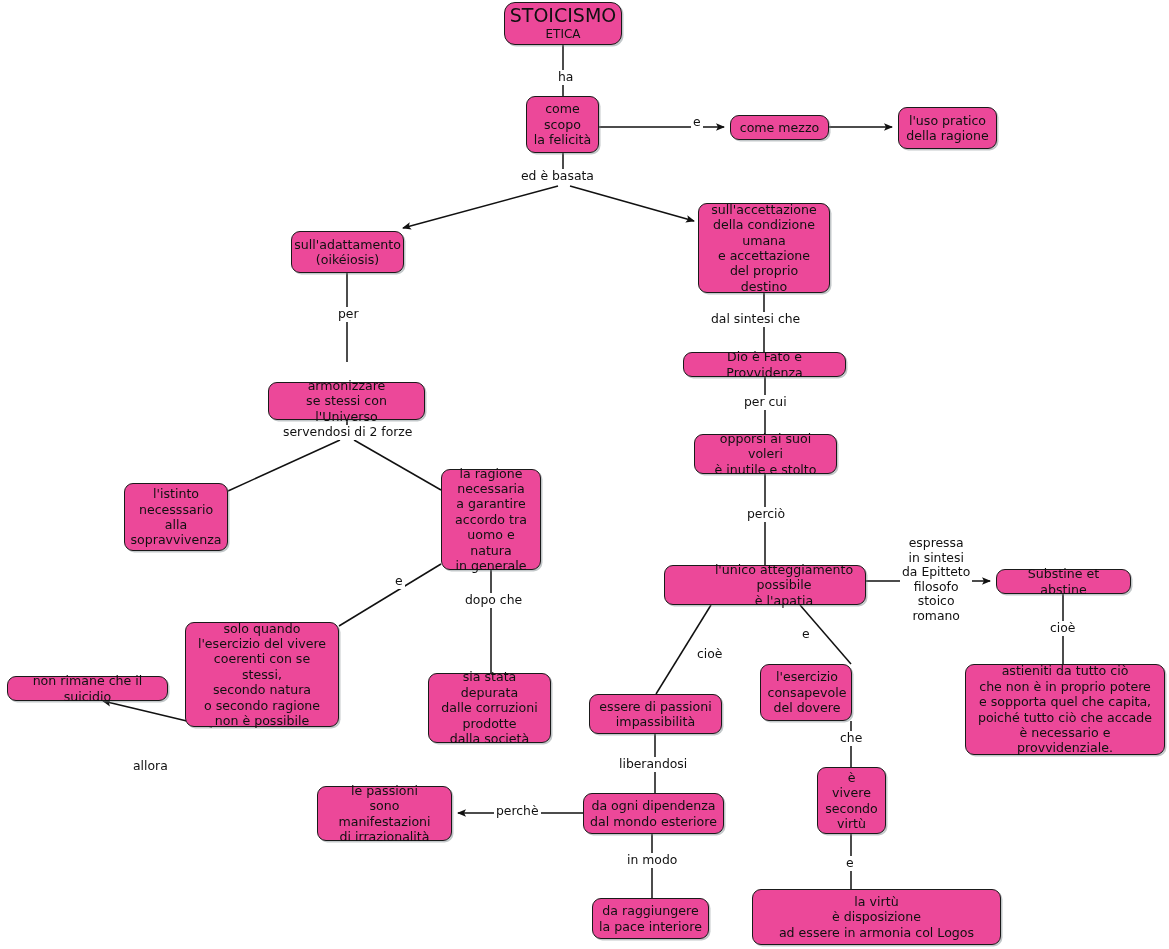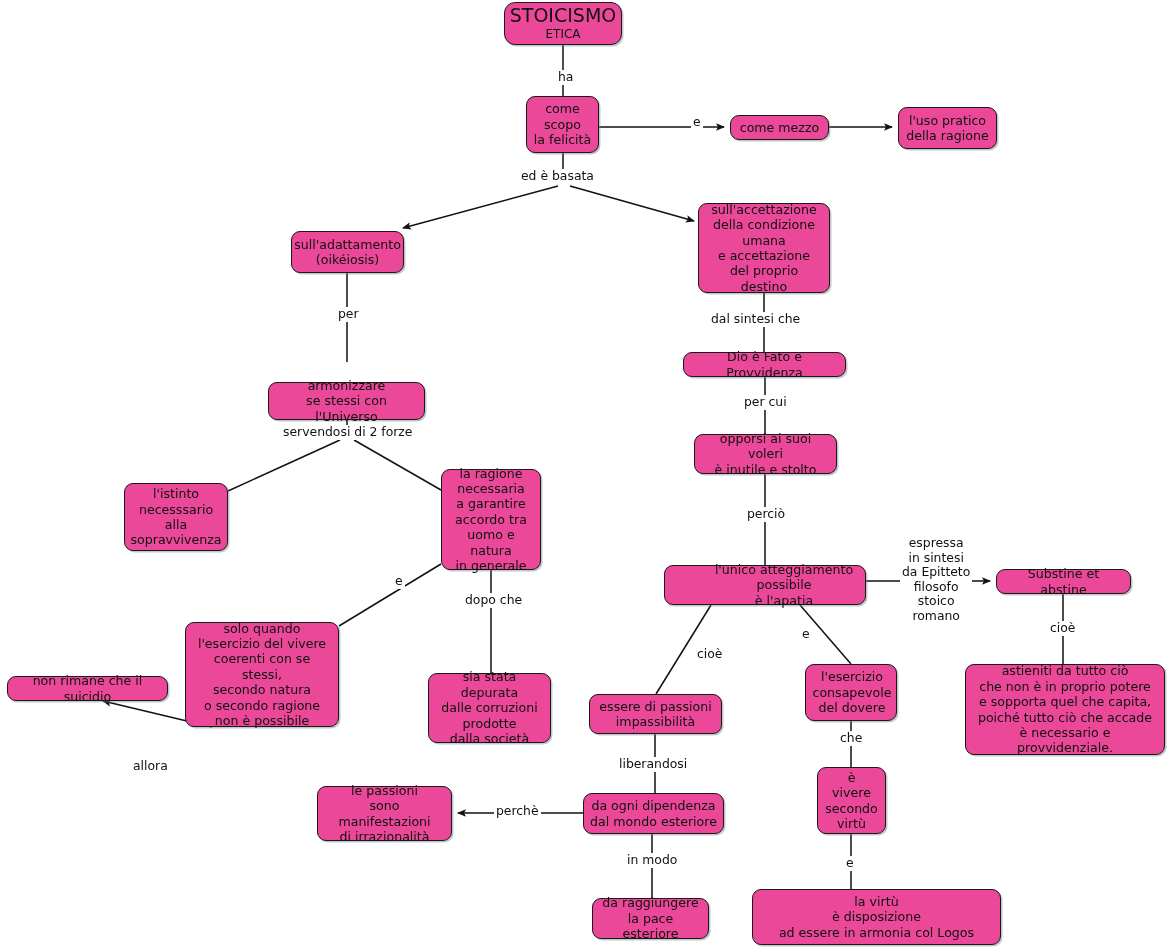--- a/index.html
+++ b/index.html
@@ -115,39 +115,39 @@
 coerenti con se stessi,
 secondo natura
 o secondo ragione
 non è possibile</span></div>
       <div class="node" style="left: 428px; top: 673px; width: 123px; height: 70px;"><span>sia stata depurata
 dalle corruzioni
 prodotte
 dalla società</span></div>
       <div class="node" style="left: 589px; top: 694px; width: 133px; height: 40px;"><span>essere di passioni
 impassibilità</span></div>
-      <div class="node" style="left: 805px; top: 664px; width: 92px; height: 57px; padding-left: 8px;"><span>l'esercizio
+      <div class="node" style="left: 760px; top: 664px; width: 92px; height: 57px; padding-left: 8px;"><span>l'esercizio
 consapevole
 del dovere</span></div>
       <div class="node" style="left: 965px; top: 664px; width: 200px; height: 91px;"><span>astieniti da tutto ciò
 che non è in proprio potere
 e sopporta quel che capita,
 poiché tutto ciò che accade
 è necessario e provvidenziale.</span></div>
       <div class="node" style="left: 317px; top: 786px; width: 135px; height: 55px;"><span>le passioni
 sono manifestazioni
 di irrazionalità</span></div>
       <div class="node" style="left: 583px; top: 793px; width: 141px; height: 41px;"><span>da ogni dipendenza
 dal mondo esteriore</span></div>
       <div class="node" style="left: 817px; top: 767px; width: 69px; height: 67px;"><span>è
 vivere
 secondo
 virtù</span></div>
       <div class="node" style="left: 592px; top: 898px; width: 117px; height: 41px;"><span>da raggiungere
-la pace esteriore</span></div>
+la pace interiore</span></div>
       <div class="node" style="left: 752px; top: 889px; width: 249px; height: 56px;"><span>la virtù
 è disposizione
 ad essere in armonia col Logos</span></div>
     </div>
   <div id="label-layer">
       <div class="elabel" style="left: 556px; top: 70px;">ha</div>
       <div class="elabel" style="left: 691px; top: 115px;">e</div>
       <div class="elabel" style="left: 519px; top: 169px;">ed è basata</div>
       <div class="elabel" style="left: 336px; top: 307px;">per</div>
       <div class="elabel" style="left: 709px; top: 312px;">dal sintesi che</div>

